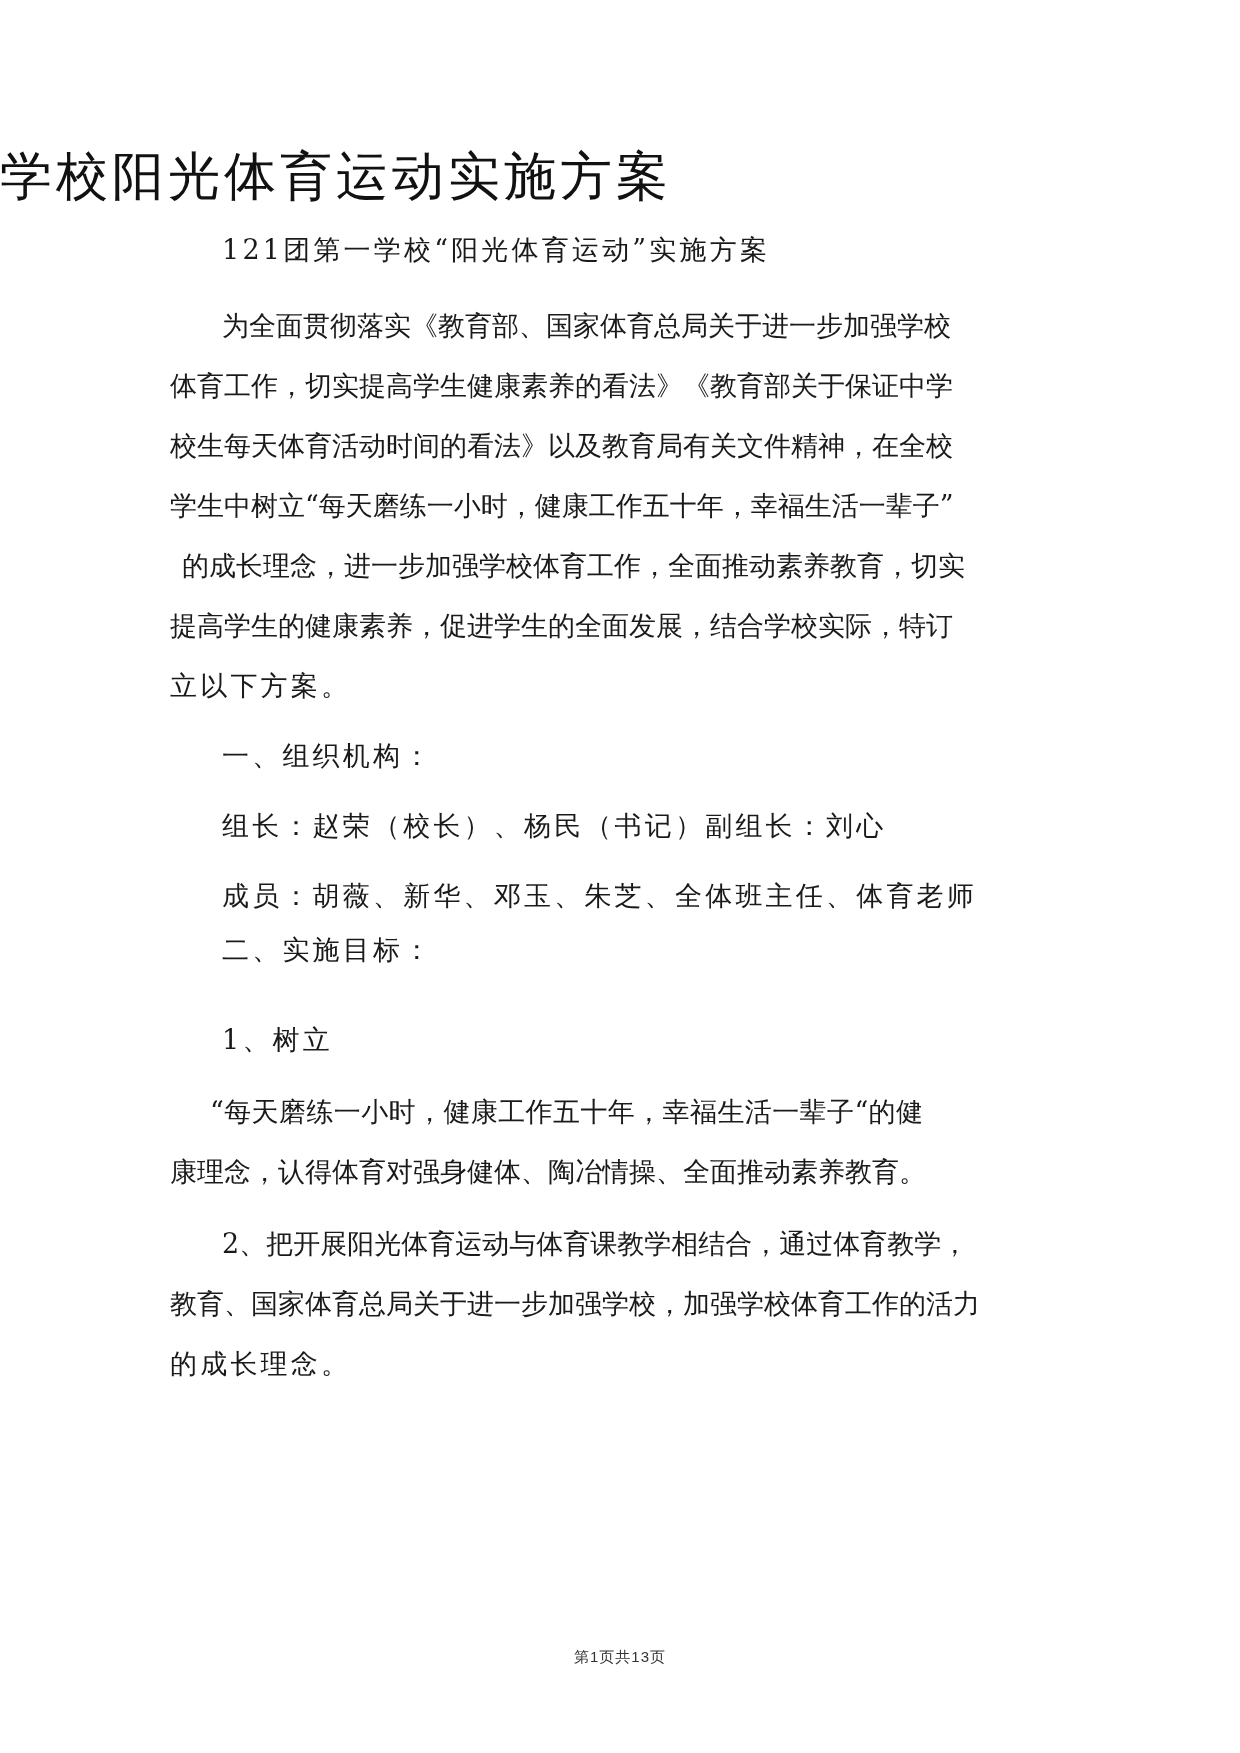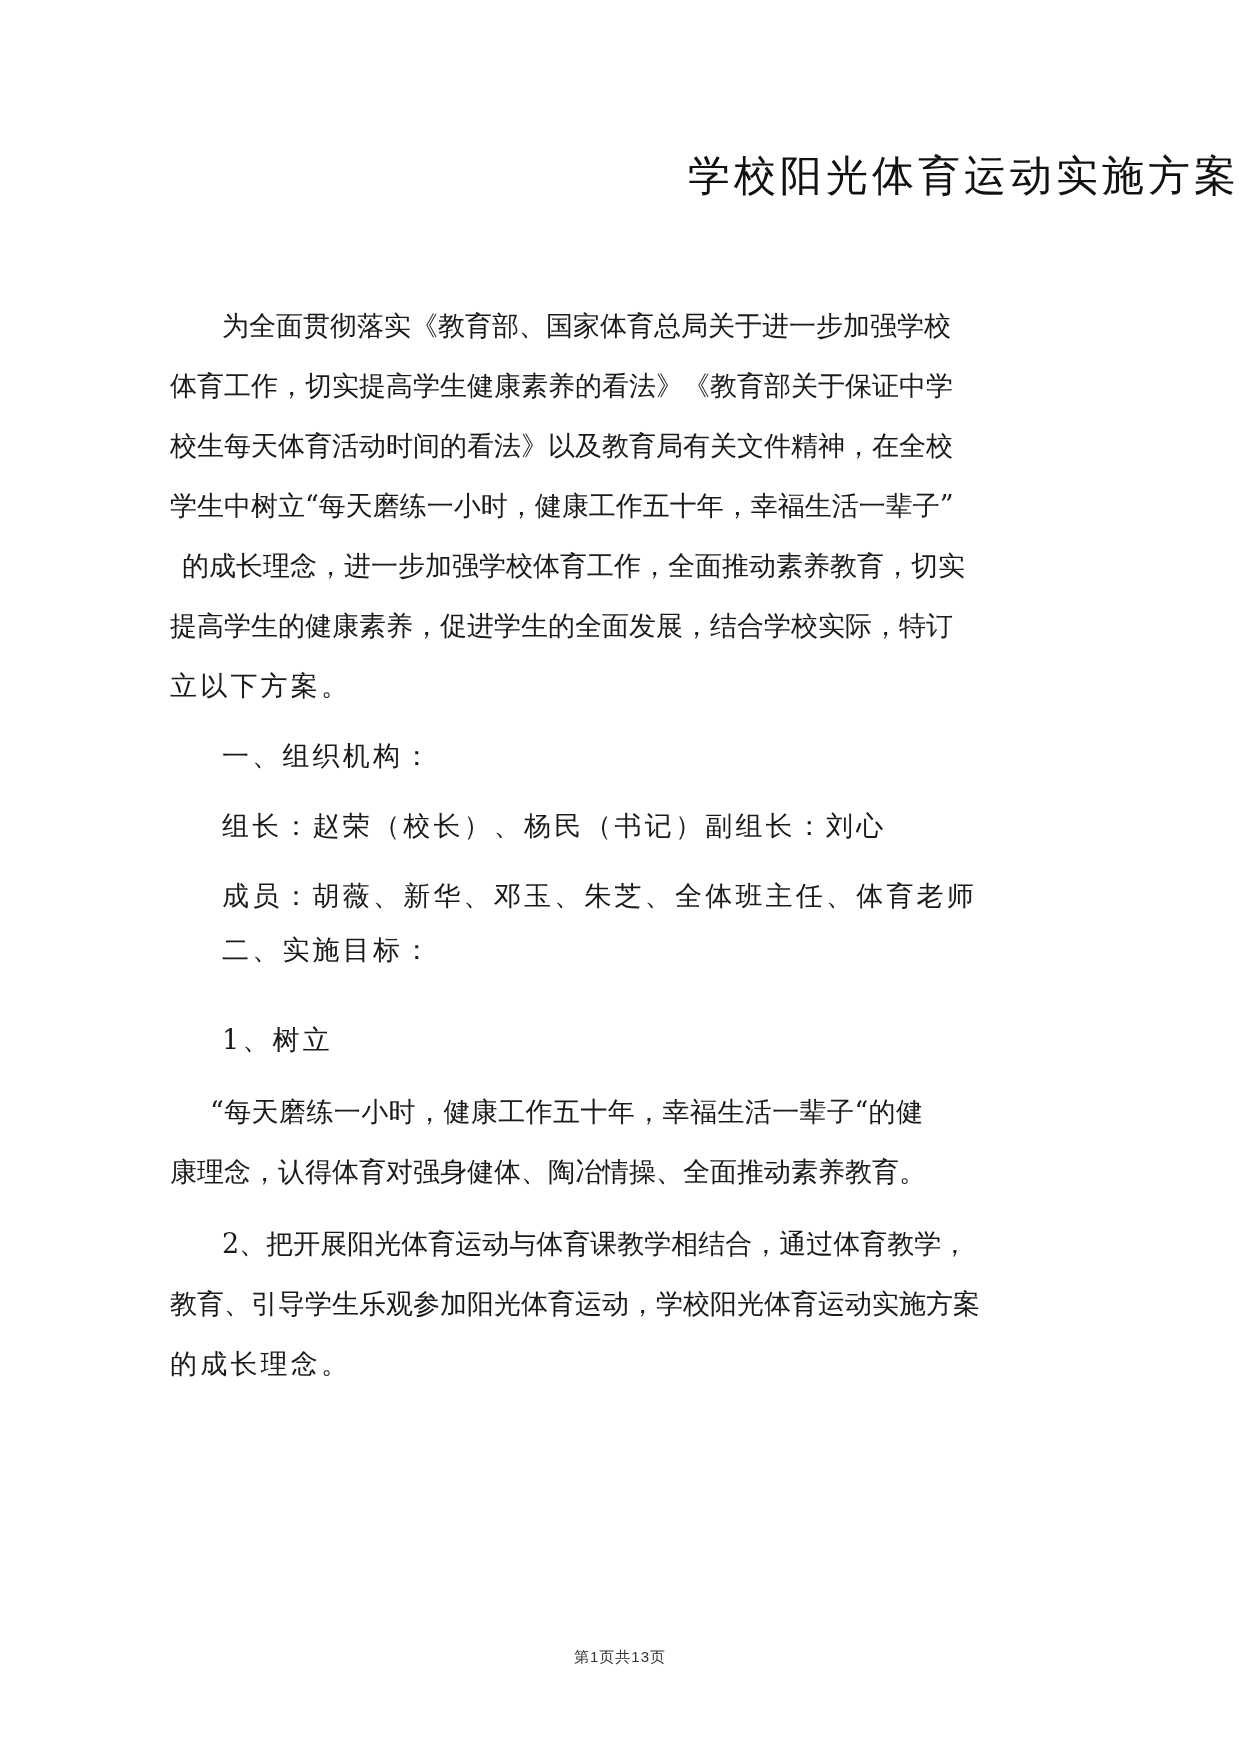--- a/index.html
+++ b/index.html
@@ -20,22 +20,22 @@
       left: 0; top: 0;
       width: 1240px;
       height: 1753px;
       background: #ffffff;
     }
     .title {
       position: absolute;
       left: 0;
       width: 1240px;
       top: 148px;
-      text-align: right;
-      font-size: 42px;
+      text-align: left;
+      font-size: 52px;
       letter-spacing: 4px;
       line-height: 56px;
       color: #111;
     }
     .line {
       position: absolute;
       left: 0;
       font-size: 27px;
       line-height: 36px;
       letter-spacing: 3.2px;
@@ -60,20 +60,21 @@
       letter-spacing: 1px;
     }
   </style>
 </head>
 <body>
 
 <div class="page">
 
   <div class="title">学校阳光体育运动实施方案</div>
 
+  <div class="line" style="left:222px; top:232px;">121团第一学校“阳光体育运动”实施方案</div>
 
   <div>
     <div class="line justify" style="left:222px; top:308px; width:700px;">为全面贯彻落实《教育部、国家体育总局关于进一步加强学校</div>
     <div class="line justify" style="left:170px; top:368px; width:753px;">体育工作，切实提高学生健康素养的看法》《教育部关于保证中学</div>
     <div class="line justify" style="left:170px; top:428px; width:753px;">校生每天体育活动时间的看法》以及教育局有关文件精神，在全校</div>
     <div class="line justify" style="left:170px; top:488px; width:768px;">学生中树立“每天磨练一小时，健康工作五十年，幸福生活一辈子”</div>
     <div class="line justify" style="left:170px; top:548px; width:753px;margin-left:12px;">的成长理念，进一步加强学校体育工作，全面推动素养教育，切实</div>
     <div class="line justify" style="left:170px; top:608px; width:753px;">提高学生的健康素养，促进学生的全面发展，结合学校实际，特订</div>
     <div class="line" style="left:170px; top:668px;">立以下方案。</div>
   </div>
@@ -83,19 +84,19 @@
     <div class="line" style="left:222px; top:808px;">组长：赵荣（校长）、杨民（书记）副组长：刘心</div>
     <div class="line" style="left:222px; top:878px;">成员：胡薇、新华、邓玉、朱芝、全体班主任、体育老师</div>
   </div>
 
   <div>
     <div class="line" style="left:222px; top:932px;">二、实施目标：</div>
     <div class="line" style="left:222px; top:1022px;">1、树立</div>
     <div class="line justify" style="left:210px; top:1094px; width:713px;">“每天磨练一小时，健康工作五十年，幸福生活一辈子“的健</div>
     <div class="line justify" style="left:170px; top:1154px; width:743px;">康理念，认得体育对强身健体、陶冶情操、全面推动素养教育。</div>
     <div class="line justify" style="left:222px; top:1226px; width:708px;">2、把开展阳光体育运动与体育课教学相结合，通过体育教学，</div>
-    <div class="line justify" style="left:170px; top:1286px; width:753px;">教育、引导学生乐观参加阳光体育运动，学校阳光体育运动实施方案</div>
+    <div class="line justify" style="left:170px; top:1286px; width:753px;">教育、国家体育总局关于进一步加强学校，加强学校体育工作的活力</div>
     <div class="line" style="left:170px; top:1346px;">的成长理念。</div>
   </div>
 
   <div class="footer">第1页共13页</div>
 
 </div>
 
 </body></html>

